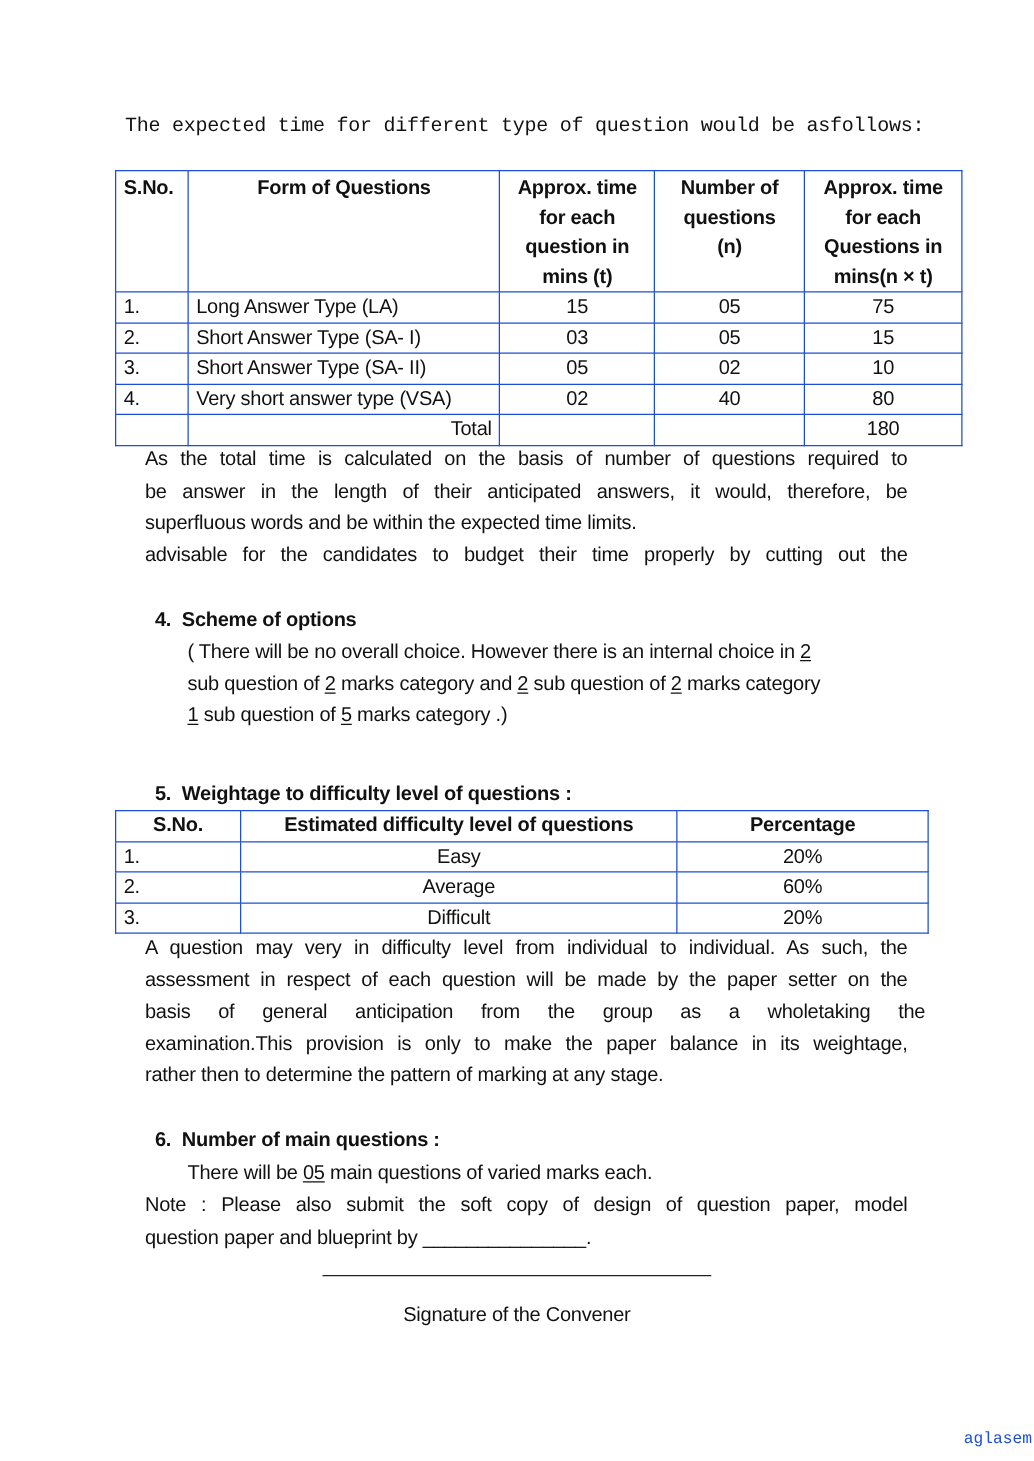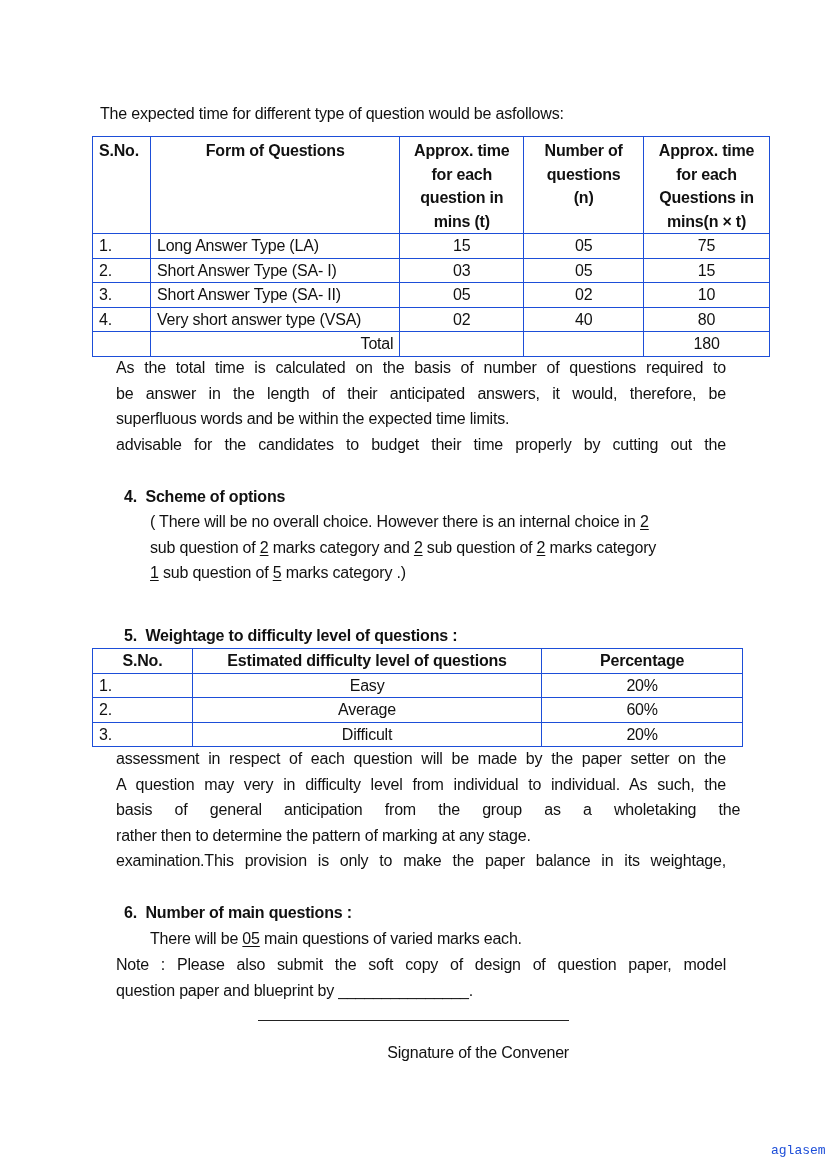--- a/index.html
+++ b/index.html
@@ -21,21 +21,21 @@
   u { text-decoration: underline; text-underline-offset: 2px; }
   .sigline { position: absolute; left: 258px; top: 1020px; width: 311px; border-top: 1px solid #222; }
   .footer { position: absolute; left: 726px; top: 1143px; font-family: "Liberation Mono", monospace;
             font-size: 13px; color: #1d4ed8; margin-left: 45px; }
 </style>
 </head>
 <body>
 
 <div class="page">
 
-  <div class="abs txt" style="left:100px; top:101px;">The expected time for different type of question would be asfollows:</div>
+  <div class="abs txt" style="left:100px; top:89px;font-family:Liberation Mono, monospace;">The expected time for different type of question would be asfollows:</div>
 
   <table class="grid" style="left:92px; top:136px; width:678px;">
     <colgroup>
       <col style="width:58px">
         <col style="width:250px">
         <col style="width:124px">
         <col style="width:120px">
         <col style="width:126px">
     </colgroup>
     <tbody>
@@ -141,36 +141,36 @@
     </tr>
     <tr>
       <td>3.</td>
       <td class="c">Difficult</td>
       <td class="c">20%</td>
     </tr>
   </tbody>
     </table>
 
   <div class="abs txt para" style="left:100px; top:746px; width:626px;">
+    <span class="line">A question may very in difficulty level from individual to individual. As such, the</span>
     <span class="line">assessment in respect of each question will be made by the paper setter on the</span>
-    <span class="line">A question may very in difficulty level from individual to individual. As such, the</span>
     <span class="line" style="word-spacing:18px;">basis of general anticipation from the group as a wholetaking the</span>
+    <span class="line">examination.This provision is only to make the paper balance in its weightage,</span>
     <span class="line last">rather then to determine the pattern of marking at any stage.</span>
-    <span class="line">examination.This provision is only to make the paper balance in its weightage,</span>
   </div>
 
   <div class="abs txt b" style="left:124px; top:900px;">
     <span>6.</span>&nbsp;&nbsp;<span>Number of main questions :</span>
   </div>
   <div class="abs txt" style="left:150px; top:926px; white-space:nowrap;">
     <span>There will be </span><u>05</u><span> main questions of varied marks each.</span>
   </div>
 
   <div class="abs txt para" style="left:100px; top:952px; width:626px;">
     <span class="line">Note : Please also submit the soft copy of design of question paper, model</span>
     <span class="line last"><span>question paper and blueprint by </span><span>_______________</span><span>.</span></span>
   </div>
 
   <div class="sigline"></div>
-  <div class="abs txt" style="left:258px; top:1040px; width:311px; text-align:right;">Signature of the Convener</div>
+  <div class="abs txt" style="left:258px; top:1040px; width:311px; text-align:center;">Signature of the Convener</div>
 
   <div class="footer">aglasem.com</div>
 </div>
 
 </body></html>

